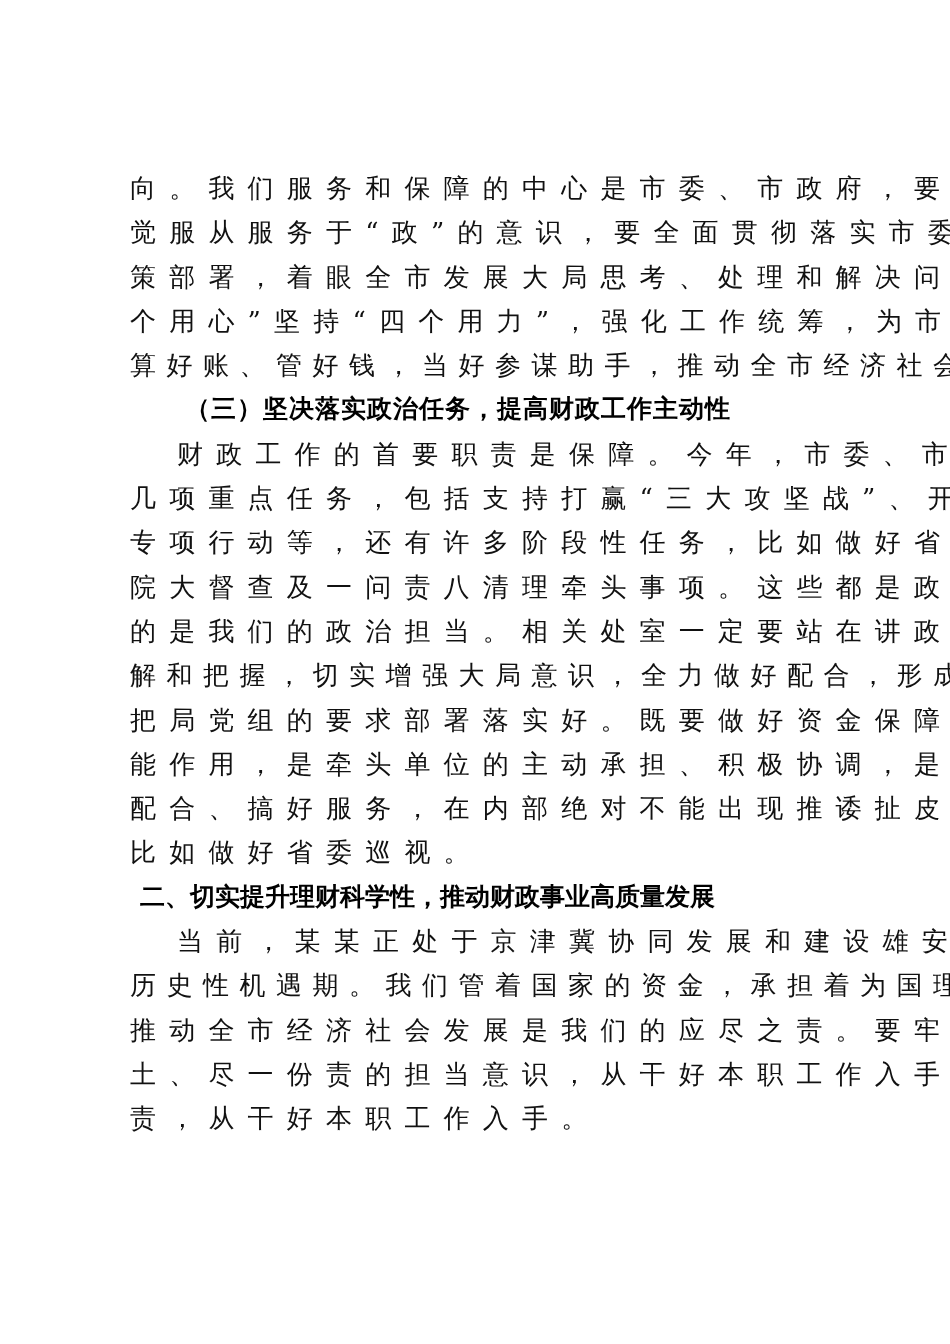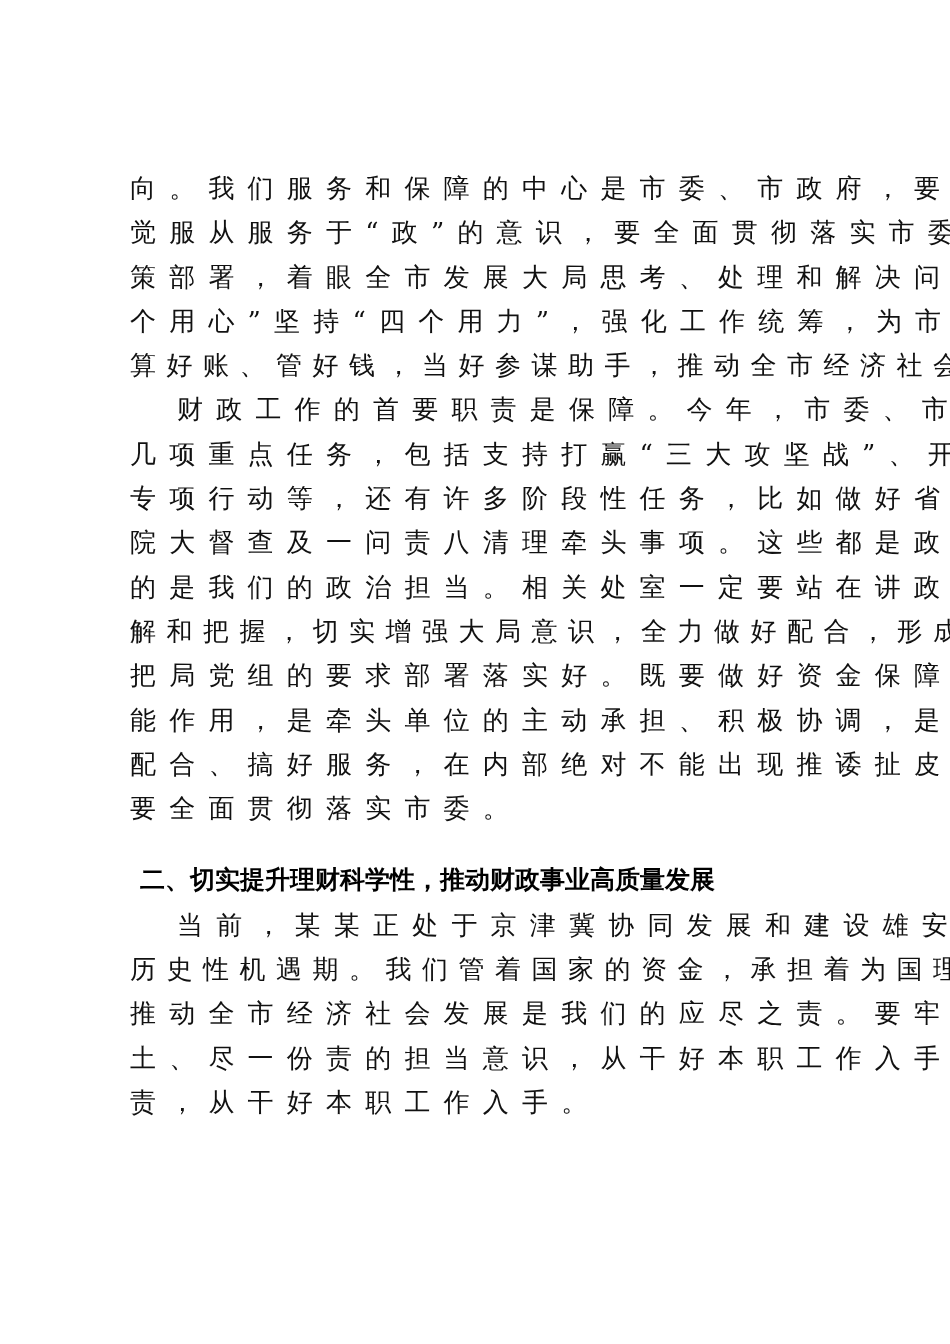--- a/index.html
+++ b/index.html
@@ -38,48 +38,48 @@
       letter-spacing: 0.5px;
       color: #000000;
     }
     .line.heading.sub {
       padding-left: 55px;
       letter-spacing: 1px;
     }
     .line.heading.main {
       padding-left: 10px;
       letter-spacing: 0px;
-      margin-top: 28px;
     }
   </style>
 </head>
 <body>
 
 <div class="page">
 
   <div>
     <div class="line">向。我们服务和保障的中心是市委、市政府，要强化“财”自</div>
     <div class="line">觉服从服务于“政”的意识，要全面贯彻落实市委、市政府决</div>
     <div class="line">策部署，着眼全市发展大局思考、处理和解决问题，牢记“三</div>
     <div class="line">个用心”坚持“四个用力”，强化工作统筹，为市委、市政府</div>
     <div class="line" style="letter-spacing:10.5px;">算好账、管好钱，当好参谋助手，推动全市经济社会全面发展。</div>
   </div>
 
+  <div class="line heading sub">（三）坚决落实政治任务，提高财政工作主动性</div>
 
   <div>
     <div class="line indent">财政工作的首要职责是保障。今年，市委、市政府确立了</div>
     <div class="line">几项重点任务，包括支持打赢“三大攻坚战”、开展扫黑除恶</div>
     <div class="line">专项行动等，还有许多阶段性任务，比如做好省委巡视、国务</div>
     <div class="line">院大督查及一问责八清理牵头事项。这些都是政治任务，体现</div>
     <div class="line">的是我们的政治担当。相关处室一定要站在讲政治的高度来理</div>
     <div class="line" style="letter-spacing:10.5px;">解和把握，切实增强大局意识，全力做好配合，形成工作合力，</div>
     <div class="line">把局党组的要求部署落实好。既要做好资金保障，更要发挥职</div>
     <div class="line">能作用，是牵头单位的主动承担、积极协调，是成员单位密切</div>
     <div class="line">配合、搞好服务，在内部绝对不能出现推诿扯皮、不说不动甚</div>
-    <div class="line">要全面贯彻落实市委。</div>
+    <div class="line">比如做好省委巡视。</div>
   </div>
 
   <div class="line heading main">二、切实提升理财科学性，推动财政事业高质量发展</div>
 
   <div>
     <div class="line indent">当前，某某正处于京津冀协同发展和建设雄安新区的重大</div>
     <div class="line" style="letter-spacing:10.5px;">历史性机遇期。我们管着国家的资金，承担着为国理财的使命，</div>
     <div class="line">推动全市经济社会发展是我们的应尽之责。要牢固树立守一方</div>
     <div class="line">土、尽一份责的担当意识，从干好本职工作入手，充分履职尽</div>
     <div class="line">责，从干好本职工作入手。</div>

